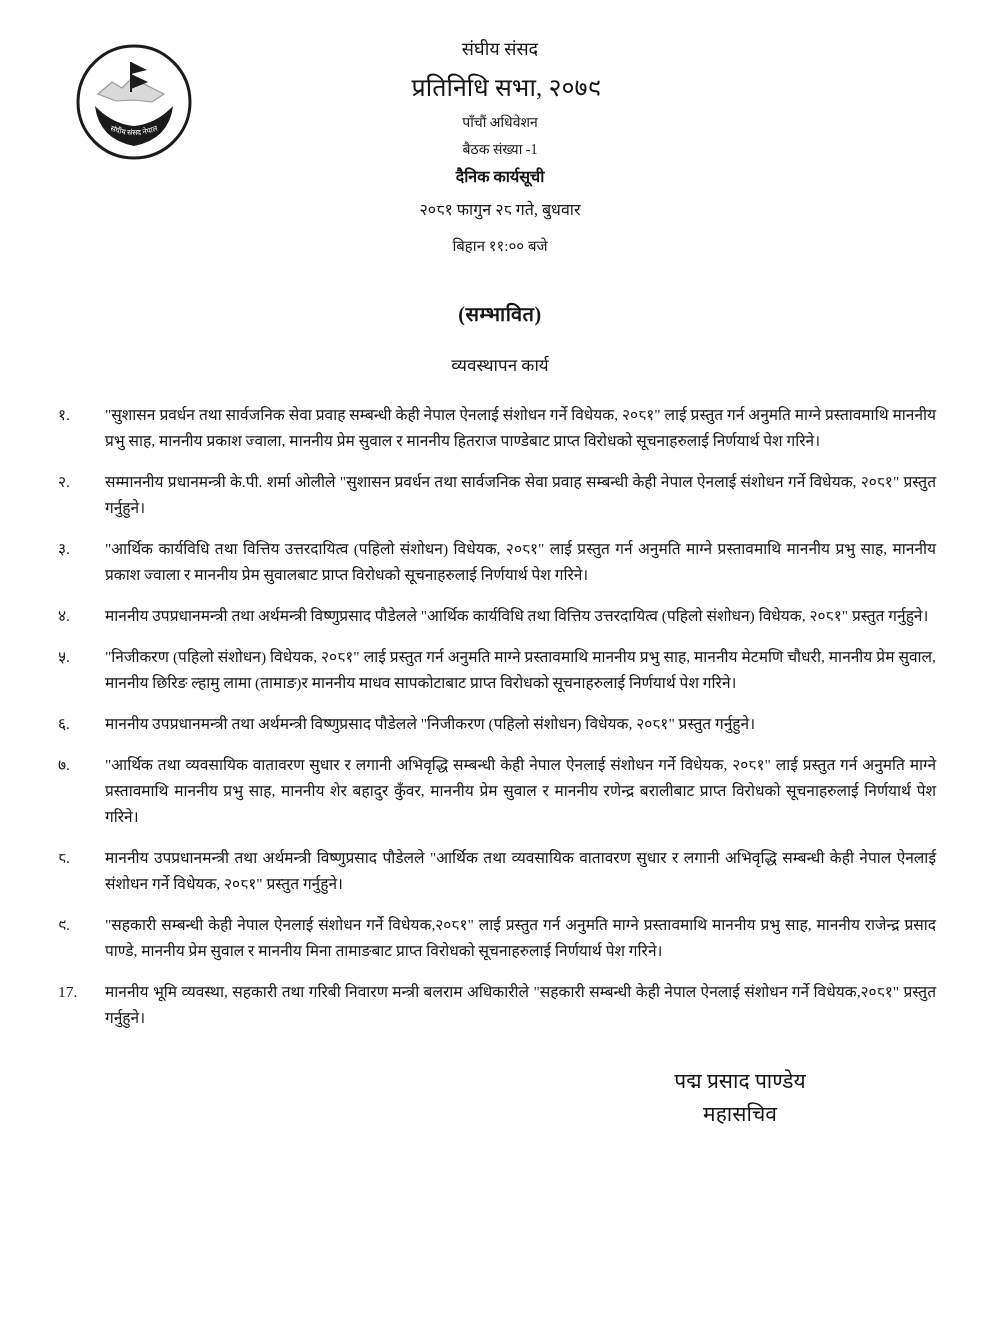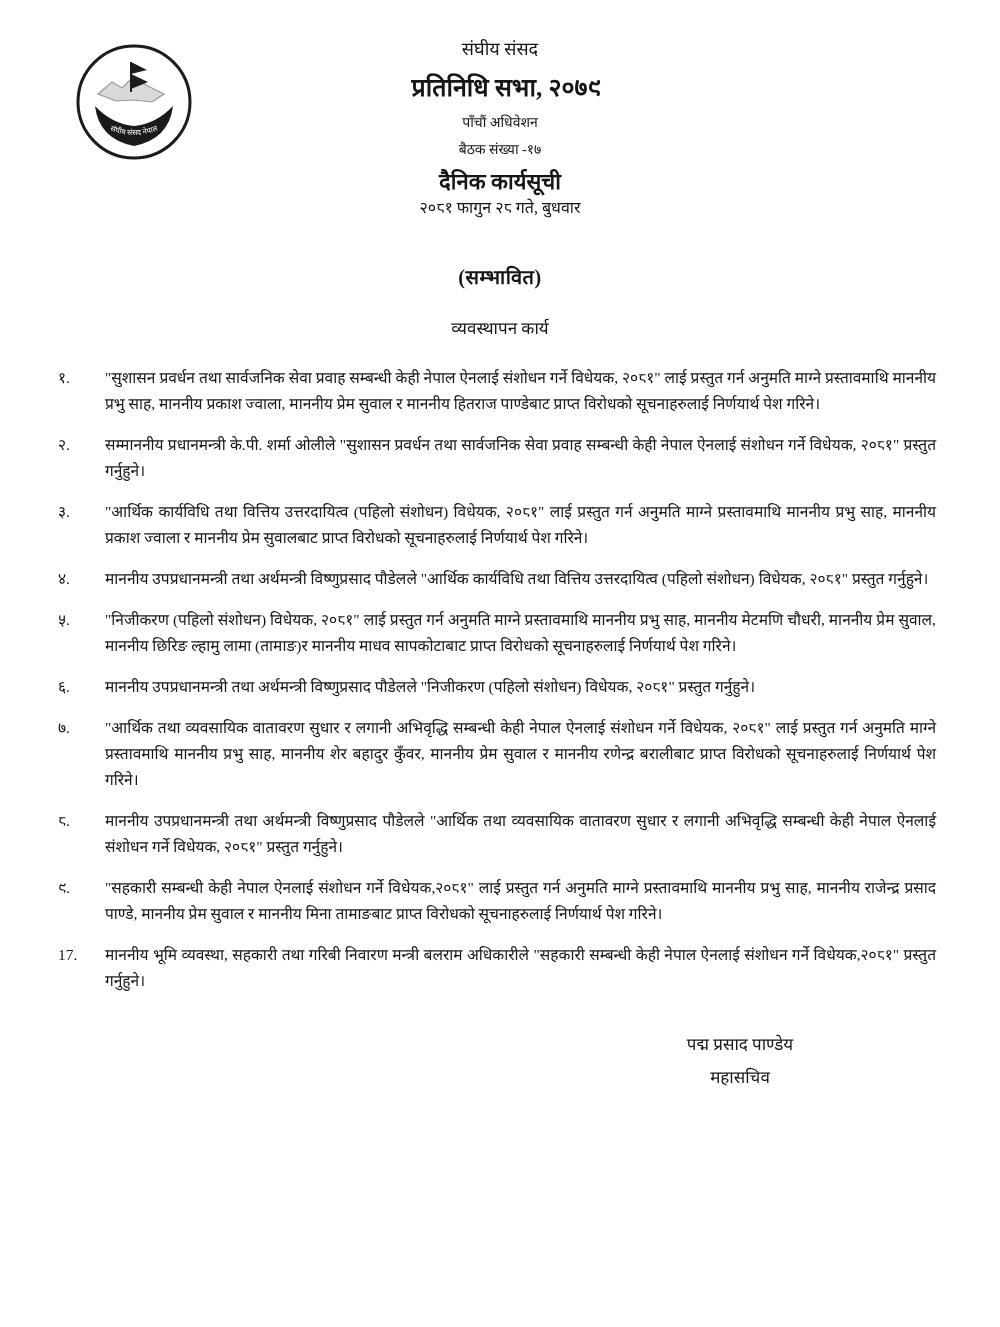--- a/index.html
+++ b/index.html
@@ -15,46 +15,46 @@
   }
   .logo {
     position: absolute;
     left: 74px;
     top: 42px;
     width: 120px;
     height: 120px;
   }
   .header { padding-top: 36px; text-align: center; }
   .h-org      { font-size: 18px; }
-  .h-house    { font-size: 25px; font-weight: bold; margin-top: 9px; padding-left: 12px; }
+  .h-house    { font-size: 25px; font-weight: normal; margin-top: 9px; padding-left: 12px; }
   .h-session  { font-size: 14px; margin-top: 9px; }
   .h-meeting  { font-size: 14px; margin-top: 8px; }
-  .h-doctitle { font-size: 22px; font-weight: bold; margin-top: 7px; }
-  .h-date     { font-size: 16px; margin-top: 1px; }
+  .h-doctitle { font-size: 16px; font-weight: bold; margin-top: 7px; }
+  .h-date     { font-size: 16px; margin-top: 11px; }
   .h-time     { font-size: 15px; margin-top: 15px; }
   .h-tentative{ font-size: 20px; font-weight: bold; margin-top: 45px; letter-spacing: .5px; }
   .h-section  { font-size: 17px; font-weight: normal; margin-top: 26px; }
   .agenda {
     margin: 26px 0 0 0;
     padding: 0 64px 0 58px;
     list-style: none;
   }
   .item {
     display: flex;
     margin-bottom: 15px;
     font-size: 15.5px;
     line-height: 26px;
   }
   .item .no  { flex: 0 0 47px; }
   .item .txt { flex: 1; text-align: justify; }
   .signature {
     margin: 34px 150px 0 auto;
     width: 220px;
     text-align: center;
-    font-size: 17px;
+    font-size: 21px;
     line-height: 33px;
   }
   .sig-name { display:block; }
   .sig-title{ display:block; }
 </style>
 </head>
 <body>
 
 <div class="page">
 
@@ -70,23 +70,24 @@
       <text font-size="7.5" fill="#ffffff" font-family="Liberation Serif, DejaVu Serif, serif">
         <textPath href="#lg-arc" startOffset="50%" text-anchor="middle">संघीय संसद नेपाल</textPath>
       </text>
     </svg>
   </div>
 
   <div class="header">
     <div class="h-org">संघीय संसद</div>
     <div class="h-house">प्रतिनिधि सभा, २०७९</div>
     <div class="h-session">पाँचौं अधिवेशन</div>
-    <div class="h-meeting">बैठक संख्या -१७</div>
+    <div class="h-meeting">बैठक संख्या -1</div>
     <div class="h-doctitle">दैनिक कार्यसूची</div>
     <div class="h-date">२०८१ फागुन २८ गते, बुधवार</div>
+    <div class="h-time">बिहान ११:०० बजे</div>
     <div class="h-tentative">(सम्भावित)</div>
     <div class="h-section">व्यवस्थापन कार्य</div>
   </div>
 
   <ol class="agenda">
     <li class="item">
       <span class="no">१.</span>
       <span class="txt">"सुशासन प्रवर्धन तथा सार्वजनिक सेवा प्रवाह सम्बन्धी केही नेपाल ऐनलाई संशोधन गर्ने विधेयक, २०८१" लाई प्रस्तुत गर्न अनुमति माग्ने प्रस्तावमाथि माननीय प्रभु साह, माननीय प्रकाश ज्वाला, माननीय प्रेम सुवाल र माननीय हितराज पाण्डेबाट प्राप्त विरोधको सूचनाहरुलाई निर्णयार्थ पेश गरिने।</span>
     </li>
 

